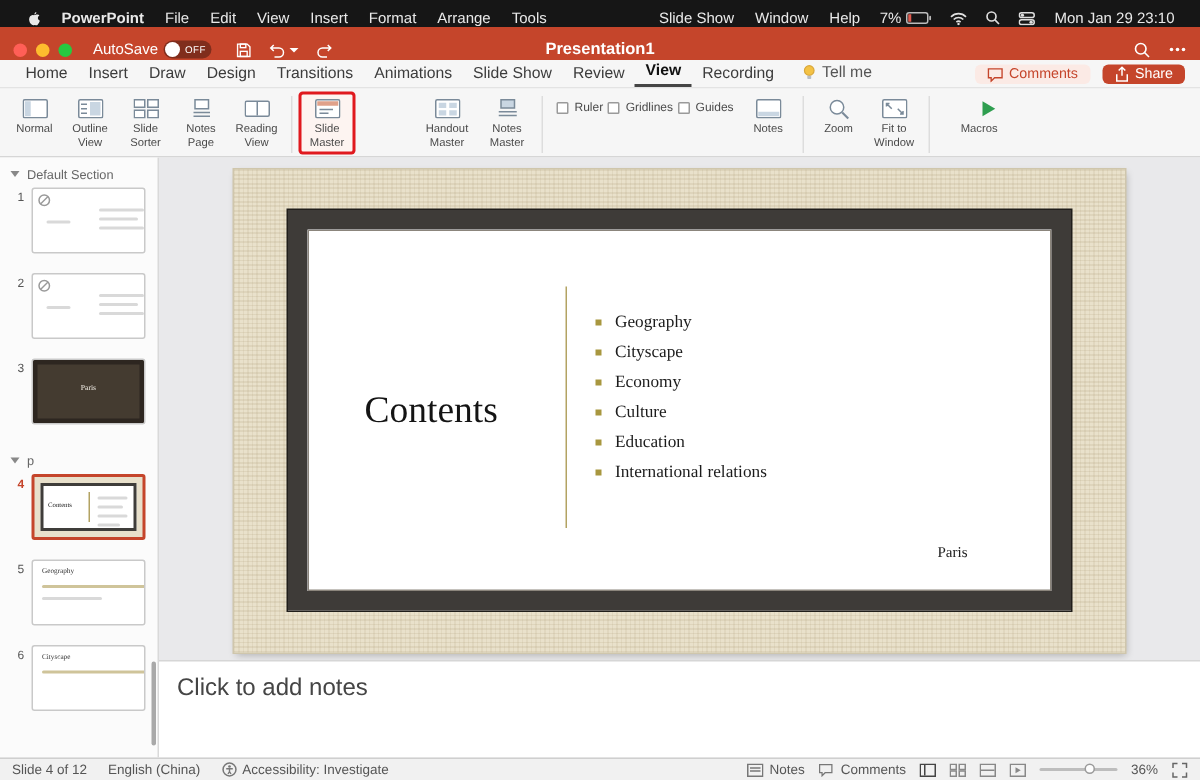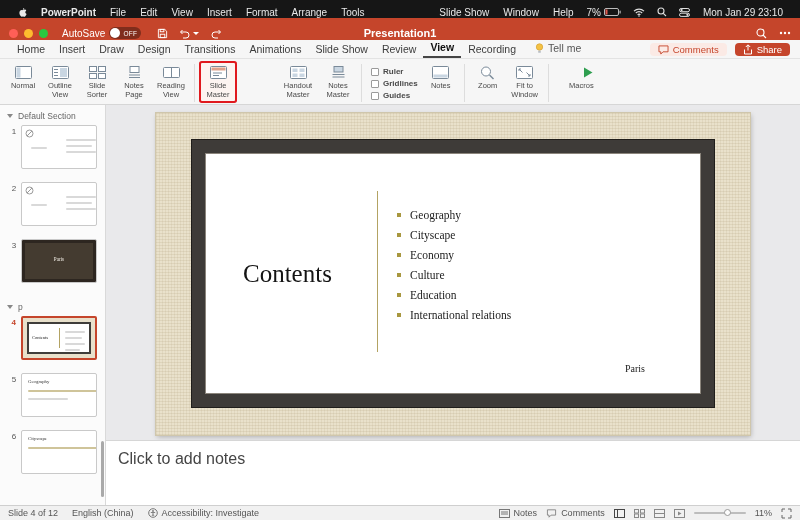--- a/index.html
+++ b/index.html
@@ -43,21 +43,21 @@
 
   
   .ribbon { position:absolute; top:59px; left:0; right:0; height:46px; background:#f6f6f6; border-bottom:1px solid #d6d6d6;
             display:flex; align-items:flex-start; padding:4px 6px 0; gap:3px; }
   .rbtn { width:34px; display:flex; flex-direction:column; align-items:center; gap:2px;
           font-size:7.5px; color:#4a4a4a; text-align:center; line-height:1.15; padding:2px 1px 2px; }
   .rbtn.w40 { width:40px;margin-left:40px; }
   .rbtn .ricon { height:15px; display:flex; align-items:center; justify-content:center; }
   .rbtn.hl { box-shadow:0 0 0 2px #e0191e; border-radius:1px; background:#fdf4f1; }
   .rsep { width:1px; height:38px; background:#ddd; margin:1px 3px 0; }
-  .cbgroup { display:flex; flex-direction:column; gap:3px; padding-top:4px; margin:0 3px;font-weight:bold; }
+  .cbgroup { display:flex; flex-direction:row; gap:3px; padding-top:4px; margin:0 3px; }
   .cbrow { display:flex; align-items:center; gap:4px; font-size:8px; color:#4a4a4a; }
   .cbox { width:8px; height:8px; border:1px solid #9a9a9a; background:#fff; border-radius:1px; flex:0 0 auto; }
 
   
   .main { position:absolute; top:105px; left:0; right:0; bottom:15px; display:flex; }
 
   
   .sidebar { width:106px; background:#fbfbfb; border-right:1px solid #d9d9d9; position:relative; overflow:hidden; }
   .sechdr { display:flex; align-items:center; gap:5px; font-size:8.5px; color:#666; padding:6px 8px 4px 7px; }
   .dtri { width:0; height:0; border-left:3.5px solid transparent; border-right:3.5px solid transparent; border-top:4px solid #888; }
@@ -557,21 +557,21 @@
       </span>
       <span>
         <svg width="11" height="9" viewBox="0 0 11 9">
             <rect x="0.5" y="0.5" width="10" height="8" fill="none" stroke="#888"></rect>
             <polygon points="4,2.5 7.5,4.5 4,6.5" fill="#888"></polygon>
           </svg>
       </span>
       <span class="slider">
         <span class="knob"></span>
       </span>
-      <span class="sbitem">11%</span>
+      <span class="sbitem">36%</span>
       <span>
         <svg width="11" height="11" viewBox="0 0 11 11">
             <path d="M1 4V1h3M7 1h3v3M10 7v3H7M4 10H1V7" fill="none" stroke="#666"></path>
           </svg>
       </span>
     </span>
   </div>
 
 </div>
 

